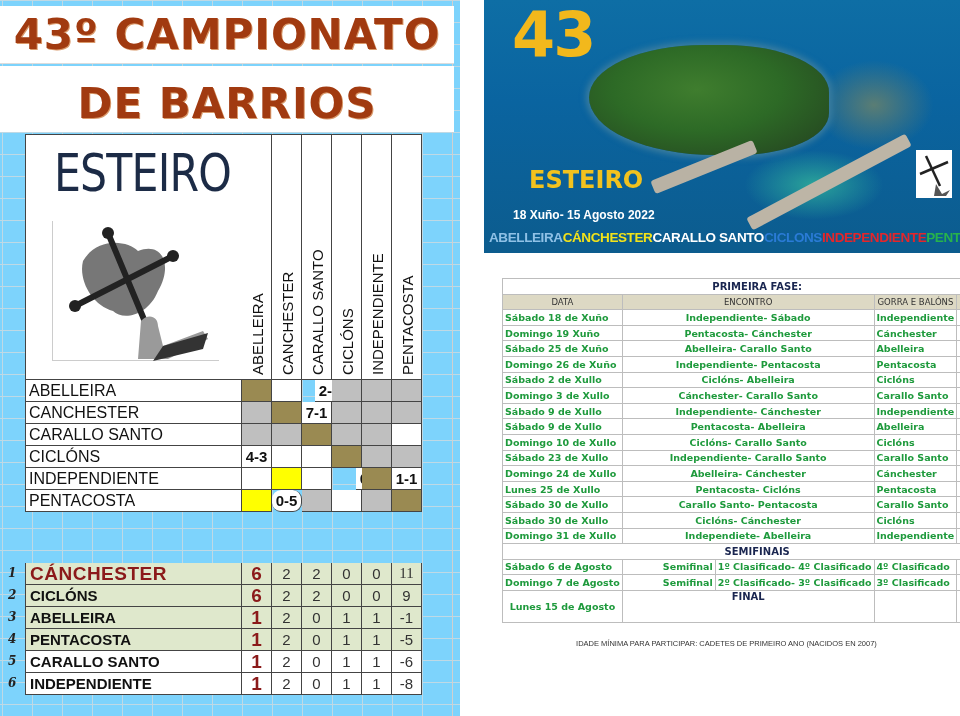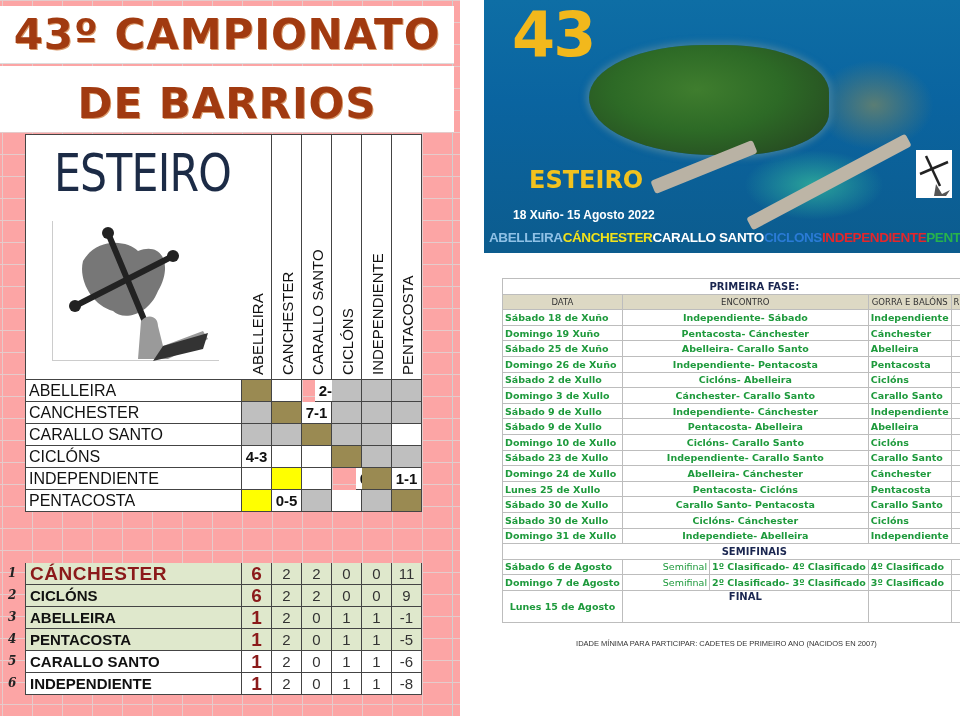--- a/index.html
+++ b/index.html
@@ -1,20 +1,20 @@
 <!DOCTYPE html>
 <html><head>
 <meta charset="utf-8">
 <style>
   * { box-sizing: border-box; margin: 0; padding: 0; }
   html, body { width: 960px; height: 716px; background: #ffffff; overflow: hidden; }
   body { position: relative; font-family: "Liberation Sans", sans-serif; }
 
   
-  #left { position: absolute; left: 0; top: 0; width: 460px; height: 716px; background: #fca5a5; overflow: hidden; }
+  #left { position: absolute; left: 0; top: 0; width: 460px; height: 716px; background: #7dd3fc; overflow: hidden; }
   .grid-bg {
     position: absolute; left: 0; top: 0; width: 460px; height: 716px;
     background-image:
       linear-gradient(to right, #dcdcdc 1px, transparent 1px),
       linear-gradient(to bottom, #dcdcdc 1px, transparent 1px);
     background-size: 30px 22px;
     background-position: 2px 0;
     opacity: .7;
   }
   .title-block { position: absolute; left: 0; width: 454px; text-align: center;
@@ -77,21 +77,21 @@
   #b-crest { position: absolute; left: 432px; top: 150px; width: 36px; height: 48px; background: #fff; }
 
   #sched { position: absolute; left: 502px; top: 278px; width: 449px; border-collapse: collapse; font-family: "DejaVu Sans", sans-serif; }
   #sched td, #sched th { border: 1px solid #bdbdbd; height: 15.6px; font-size: 10px; padding: 0 2px; white-space: nowrap; overflow: hidden; }
   #sched .phase th { background: #fff; color: #1a2650; font-size: 10px; font-weight: bold; text-align: center; }
   #sched .colh th { background: #ddd9c4; color: #333; font-size: 8.5px; font-weight: normal; text-align: center; }
   #sched td.d { color: #1e9a3c; font-weight: bold; text-align: left; width: 114px; font-size: 9.5px; }
   #sched td.m { color: #1e9a3c; font-weight: bold; text-align: center; width: 203px; font-size: 9.5px; }
   #sched td.g { color: #1e9a3c; font-weight: bold; text-align: left; width: 80px; font-size: 9.5px; }
   #sched td.r { color: #8e2aa8; font-weight: bold; text-align: center; width: 52px; font-size: 9.5px; }
-  #sched td.semi-lab { color: #1e9a3c; font-weight: normal; font-size: 9.5px; width: 48px; padding-left: 40px; }
+  #sched td.semi-lab { color: #1e9a3c; font-weight: bold; font-size: 9.5px; width: 48px; padding-left: 40px; }
   #sched td.final-d { color: #1e9a3c; font-weight: bold; text-align: center; height: 32px; font-size: 9.5px; }
   #sched td.final-lab { color: #1a2650; font-weight: bold; text-align: center; vertical-align: top; font-size: 10px; }
 
   #notes { position: absolute; left: 502px; top: 638px; width: 449px; text-align: center; font-size: 7.5px; color: #333; line-height: 12px; }
 </style>
 </head>
 <body>
 
 <div id="left">
   <div class="grid-bg"></div>
@@ -183,35 +183,35 @@
       <div class="cell c-white" style="left: 217px;"></div>
       <div class="cell c-yellow" style="left: 247px;"></div>
       <div class="cell c-white" style="left: 277px;"></div>
       <div class="cell c-white" style="left: 307px; margin-left: 24px;">0-8</div>
       <div class="cell c-diag" style="left: 337px;"></div>
       <div class="cell c-white" style="left: 367px;">1-1</div>
     </div>
     <div class="mrow" style="top: 490px;">
       <div class="name">PENTACOSTA</div>
       <div class="cell c-yellow" style="left: 217px;"></div>
-      <div class="cell c-white" style="left: 247px;">0-5</div>
+      <div class="cell c-white" style="left: 247px; border-radius: 9px;">0-5</div>
       <div class="cell c-gray" style="left: 277px;"></div>
       <div class="cell c-white" style="left: 307px;"></div>
       <div class="cell c-gray" style="left: 337px;"></div>
       <div class="cell c-diag" style="left: 367px;"></div>
     </div>
     <div class="crow top" style="top: 563px;">
       <span class="rank">1</span>
       <div class="team green">CÁNCHESTER</div>
       <div class="v green pts" style="left: 242px;">6</div>
       <div class="v green" style="left: 272px;">2</div>
       <div class="v green" style="left: 302px;">2</div>
       <div class="v green" style="left: 332px;">0</div>
       <div class="v green" style="left: 362px;">0</div>
-      <div class="v green" style="left: 392px;">11</div>
+      <div class="v green" style="left: 392px; font-family: Liberation Serif, serif;">11</div>
     </div>
     <div class="crow" style="top: 585px;">
       <span class="rank">2</span>
       <div class="team green">CICLÓNS</div>
       <div class="v green pts" style="left: 242px;">6</div>
       <div class="v green" style="left: 272px;">2</div>
       <div class="v green" style="left: 302px;">2</div>
       <div class="v green" style="left: 332px;">0</div>
       <div class="v green" style="left: 362px;">0</div>
       <div class="v green" style="left: 392px;">9</div>

